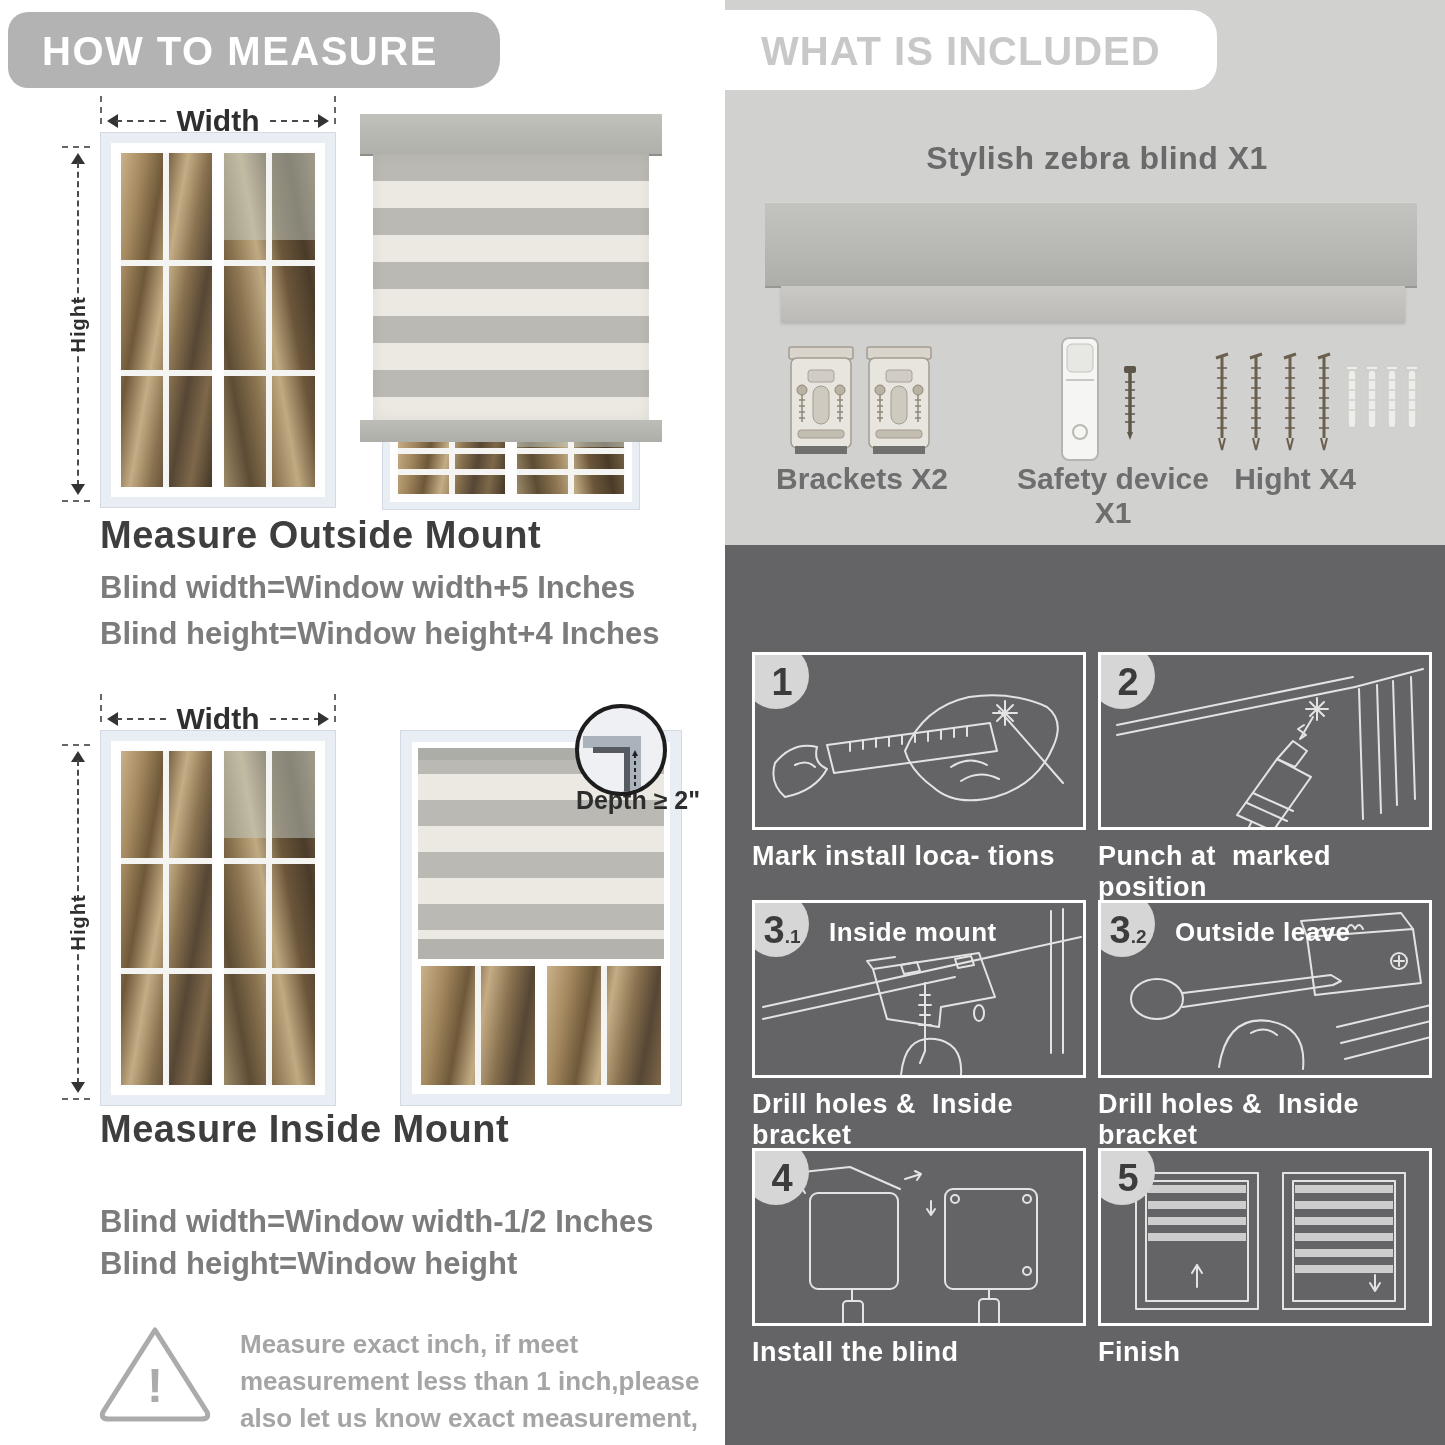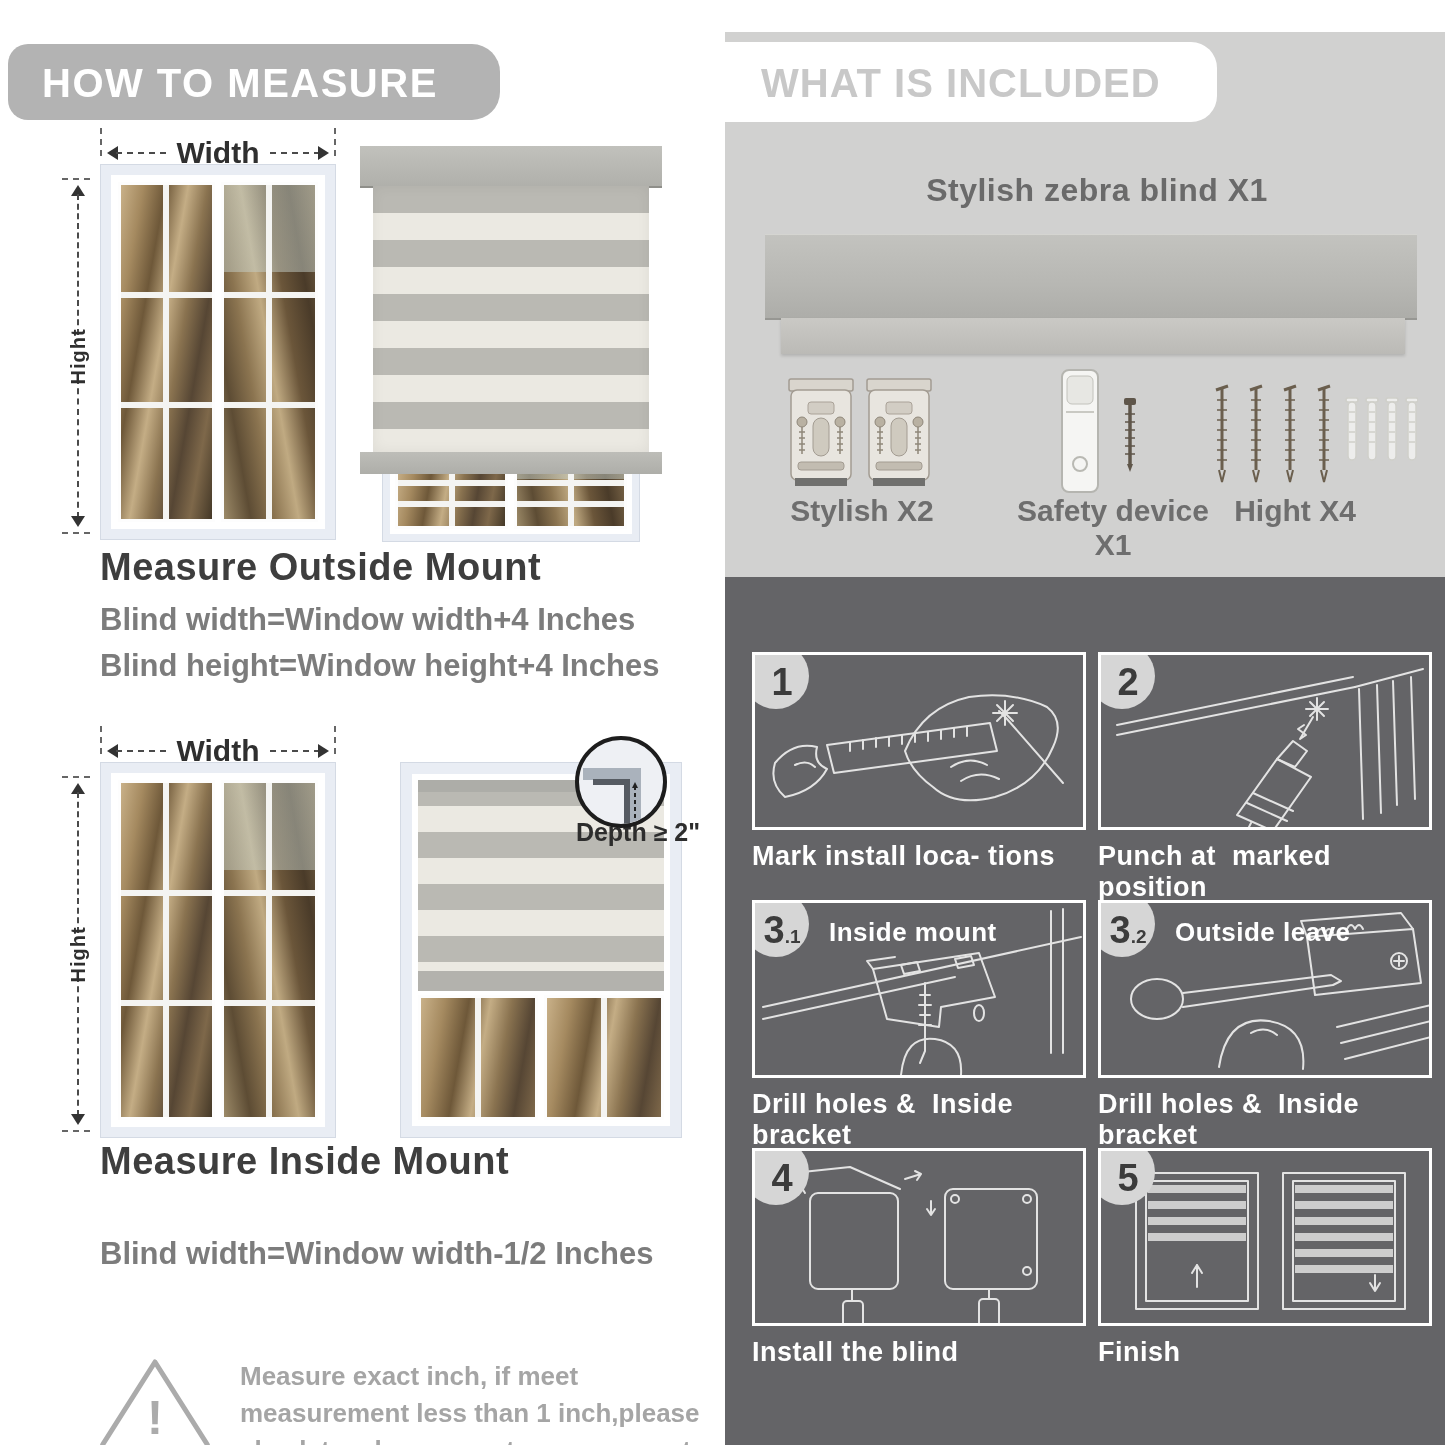--- a/index.html
+++ b/index.html
@@ -1,19 +1,19 @@
 <!DOCTYPE html>
 <html><head>
 <meta charset="utf-8">
 <style>
   html,body{margin:0;padding:0;}
   body{width:1445px;height:1445px;position:relative;background:#fff;
        font-family:"Liberation Sans",sans-serif;overflow:hidden;}
   #canvas{position:absolute;inset:0;width:1445px;height:1445px;}
-  .abs{position:absolute;margin-top:32px;}
+  .abs{position:absolute;}
 
   
   .banner{left:8px;top:12px;width:492px;height:76px;background:#b3b3b3;
     border-radius:20px 28px 28px 20px;color:#fff;font-weight:bold;font-size:40px;
     line-height:78px;padding-left:34px;letter-spacing:1.5px;box-sizing:border-box;}
   .pill{background:#fff;border-radius:0 26px 26px 0;font-weight:bold;
     letter-spacing:1px;padding-left:36px;box-sizing:border-box;}
   .pill-included{left:725px;top:10px;width:492px;height:80px;line-height:82px;
     font-size:40px;color:#c8c8c8;}
   .pill-mount{left:725px;top:557px;width:596px;height:84px;line-height:86px;
@@ -164,21 +164,21 @@
       </div>
           </div>
         </div>
     </div>
     <div class="b1-cassette"></div>
     <div class="b1-body"></div>
     <div class="b1-rail"></div>
   </div>
 
   <div class="abs h-title" style="left:100px;top:514px;">Measure Outside Mount</div>
-  <div class="abs h-line" style="left:100px;top:570px;">Blind width=Window width+4 Inches</div>
+  <div class="abs h-line" style="left:100px;top:570px;">Blind width=Window width+5 Inches</div>
   <div class="abs h-line" style="left:100px;top:616px;">Blind height=Window height+4 Inches</div>
 
   <div class="abs meas-w" style="left:100px;top:702px;width:236px;">
     <span class="ah left"></span>
     <span class="line"></span>
     <span class="lbl">Width</span>
     <span class="line"></span>
     <span class="ah right"></span>
   </div>
   <div class="abs tick-v" style="left:100px;top:694px;"></div>
@@ -226,20 +226,21 @@
       <path d="M4,34 H56 V84" fill="none" stroke="#aab2bc" stroke-width="12"></path>
       <path d="M14,42 H48 V84" fill="none" stroke="#565b62" stroke-width="6"></path>
       <line x1="56" y1="46" x2="56" y2="80" stroke="#222" stroke-width="2" stroke-dasharray="4 3"></line>
       <path d="M53,48 L56,42 L59,48 Z" fill="#222"></path>
     </svg>
   </div>
   <div class="abs depth-lbl">Depth ≥ 2"</div>
 
   <div class="abs h-title" style="left:100px;top:1108px;">Measure Inside Mount</div>
   <div class="abs h-line" style="left:100px;top:1204px;">Blind width=Window width-1/2 Inches</div>
+  <div class="abs h-line" style="left:100px;top:1246px;">Blind height=Window height</div>
 
   <div class="abs" style="left:95px;top:1322px;width:120px;height:100px;">
     <svg width="120" height="100" viewBox="0 0 120 100">
       <path d="M60,8 L112,90 Q115,97 106,97 L14,97 Q5,97 8,90 Z" fill="none" stroke="#ababab" stroke-width="5" stroke-linejoin="round"></path>
       <text x="60" y="80" font-size="48" font-weight="bold" fill="#ababab" text-anchor="middle" font-family="Liberation Sans, sans-serif">!</text>
     </svg>
   </div>
   <div class="abs warn-text" style="left:240px;top:1326px;">Measure exact inch, if meet measurement less than 1 inch,please also let us know exact measurement, please do not leave it</div>
 
   <div class="abs sec-top"></div>
@@ -337,21 +338,21 @@
           </g>
         <g transform="translate(198,14)">
             <rect x="0" y="0" width="12" height="4" rx="2"></rect>
             <rect x="2" y="4" width="8" height="58" rx="4"></rect>
           <path d="M3,14 h6 M3,24 h6 M3,34 h6 M3,44 h6" fill="none"></path>
           </g>
       </g>
     </svg>
   </div>
 
-  <div class="abs item-lbl" style="left:772px;width:180px;">Stylish X2</div>
+  <div class="abs item-lbl" style="left:772px;width:180px;">Brackets X2</div>
   <div class="abs item-lbl" style="left:1003px;width:220px;">Safety device X1</div>
   <div class="abs item-lbl" style="left:1205px;width:180px;">Hight X4</div>
 
   <div class="abs sec-bot"></div>
 
   <div class="step-cell" style="left:752px;top:652px;">
     <div class="step-panel">
       <svg class="lineart" width="334" height="172" viewBox="0 0 334 172" fill="none" stroke="#e3e3e3" stroke-width="2" stroke-linecap="round" stroke-linejoin="round">
         <path d="M20,108 Q38,86 62,92 Q58,108 72,114 Q60,136 30,142 Q14,128 20,108 Z"></path>
         <path d="M40,110 Q52,104 60,112"></path>

